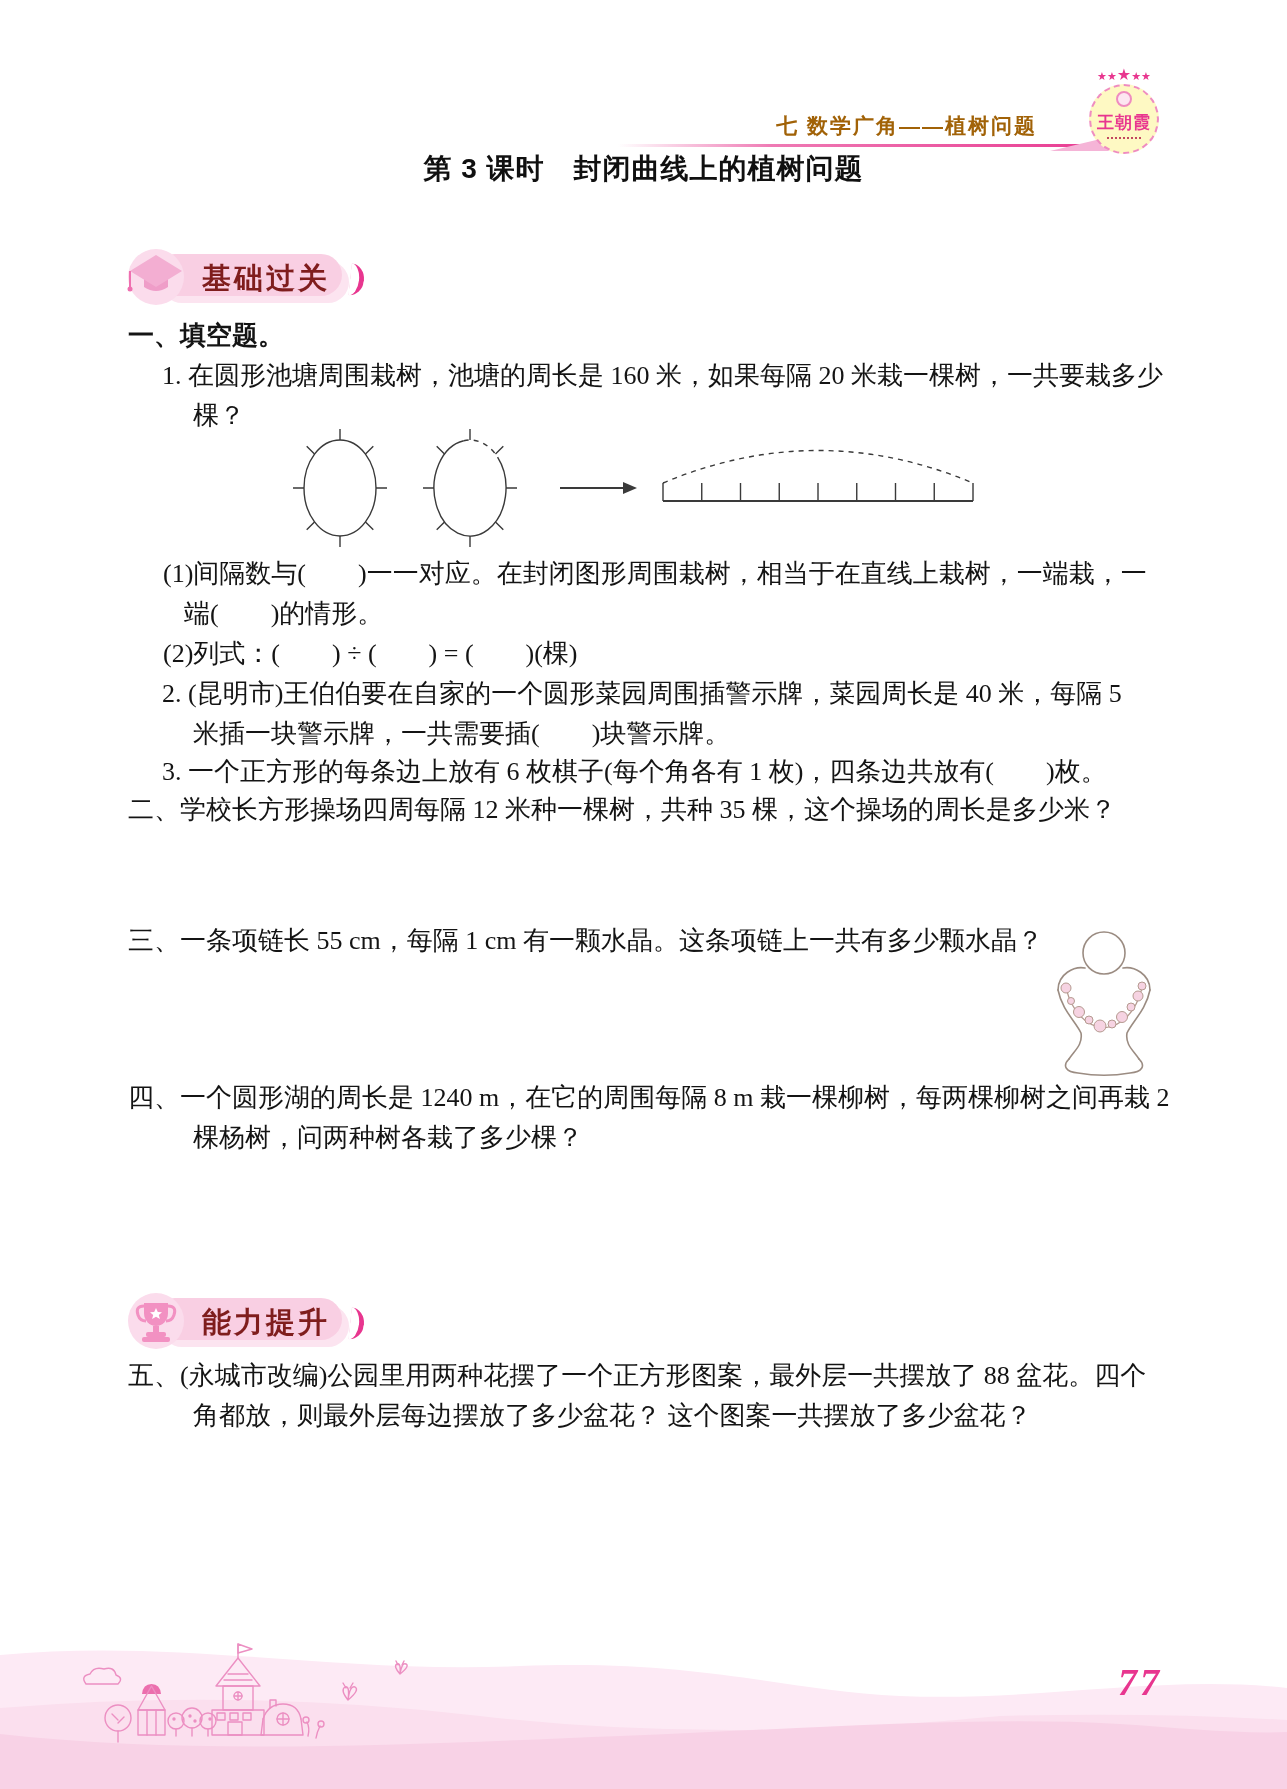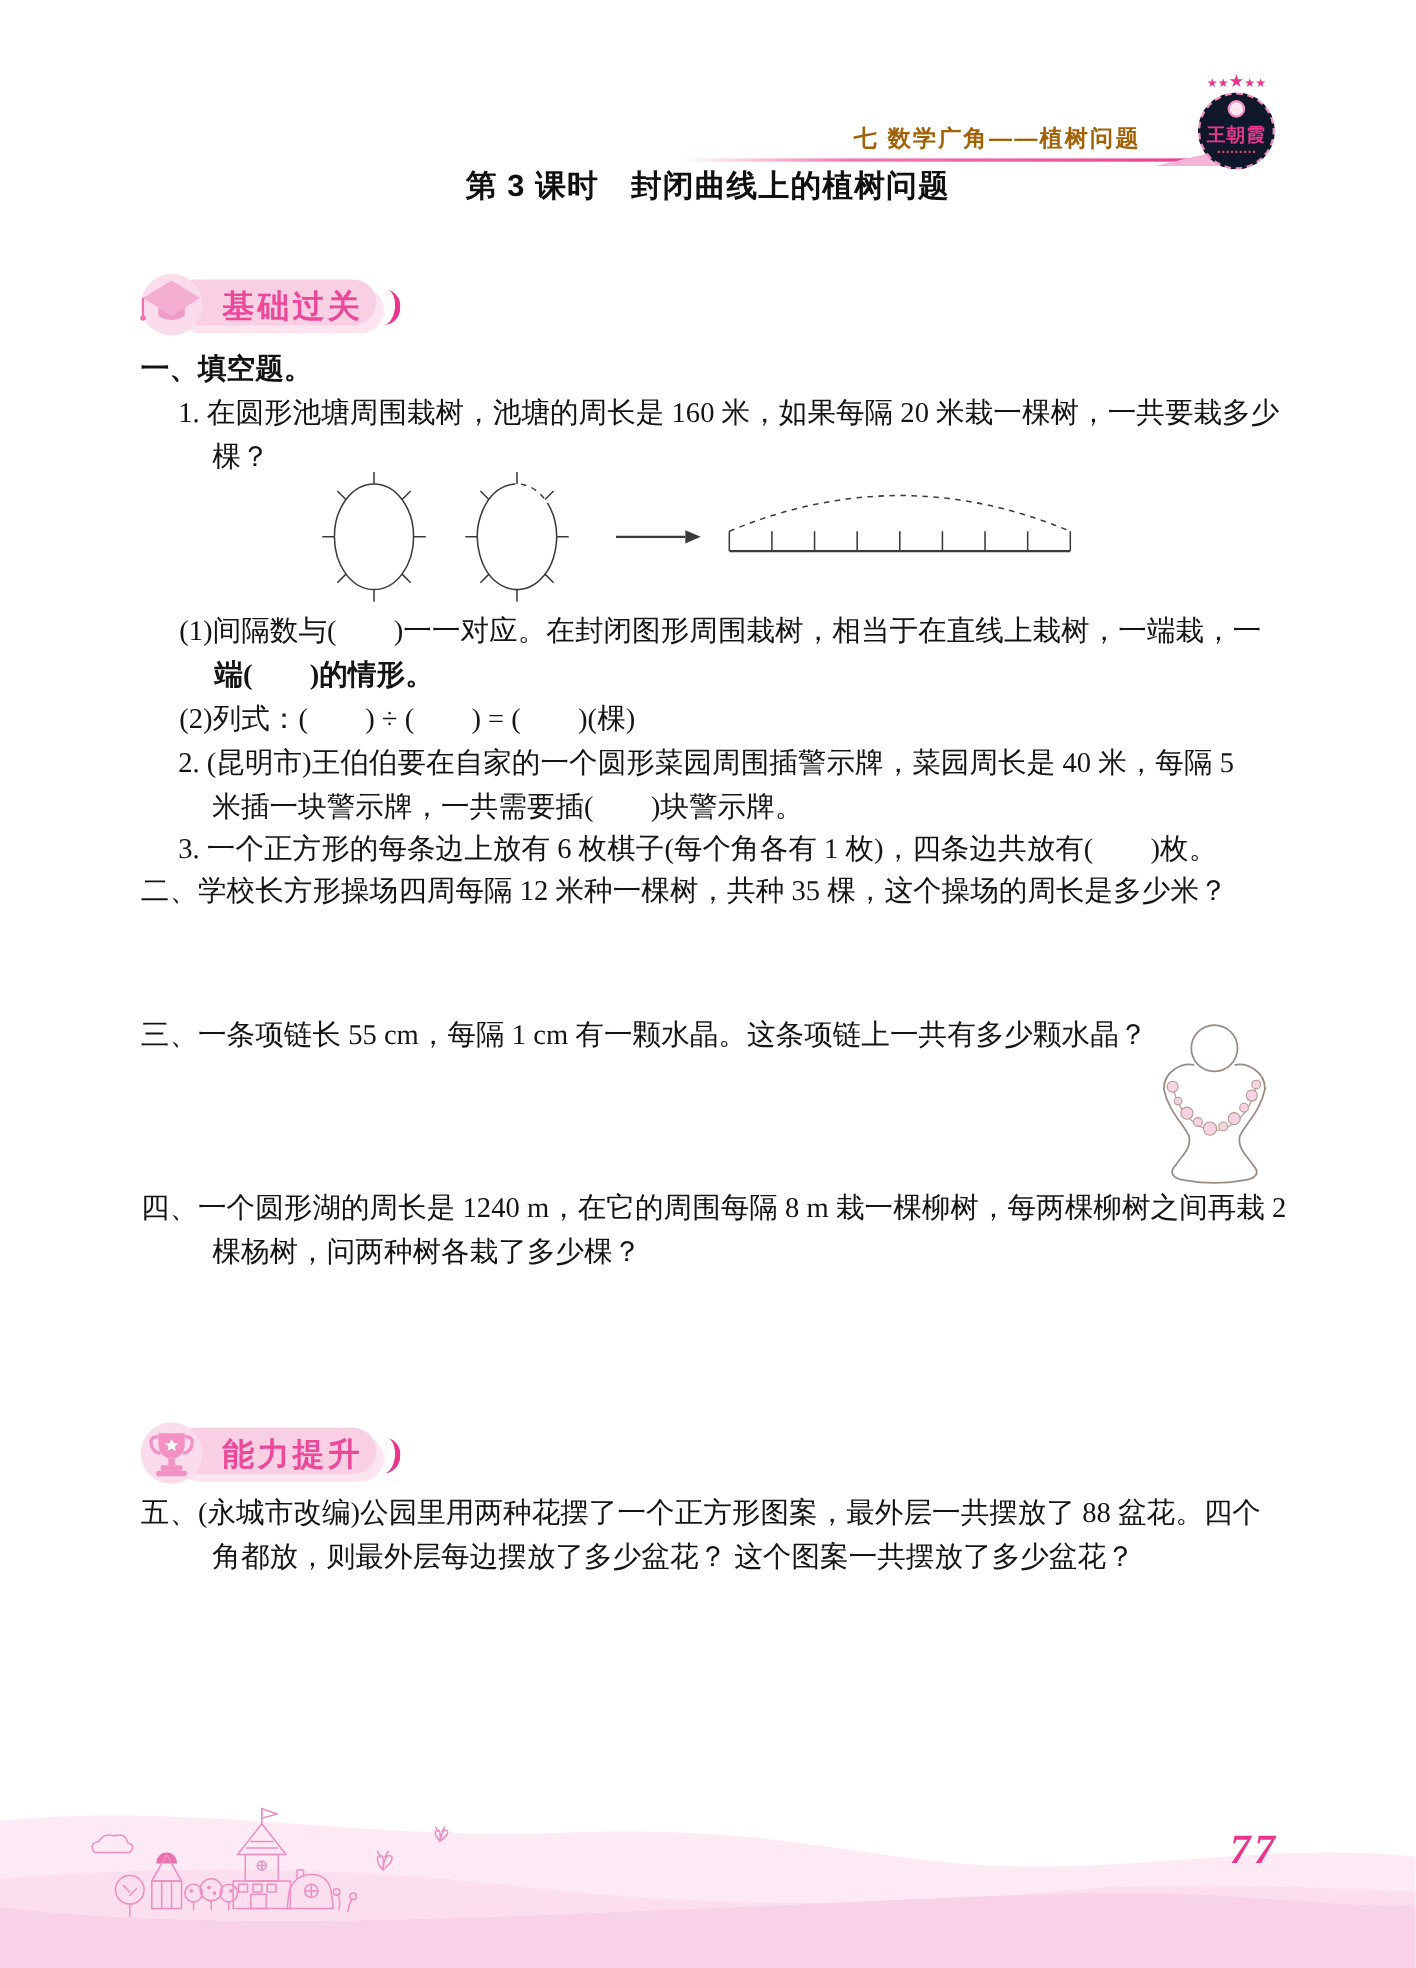--- a/index.html
+++ b/index.html
@@ -11,39 +11,39 @@
   .chapter { position:absolute; top:112px; right:250px; font-family:"Liberation Sans",sans-serif;
              font-weight:bold; font-size:21px; color:#a16207; letter-spacing:2px; white-space:nowrap; }
   .chapter-line { position:absolute; top:144px; left:618px; width:512px; height:3px;
              background:linear-gradient(90deg, rgba(238,61,150,0) 0%, #ef7ab4 30%, #e8368f 100%); }
   .chapter-flourish { position:absolute; top:130px; left:1050px; }
 
   .stamp { position:absolute; top:68px; left:1076px; width:96px; text-align:center; }
   .stamp-stars { color:#e8368f; line-height:14px; white-space:nowrap; }
   .stamp-stars .s { font-size:11px; } .stamp-stars .m { font-size:16px; }
   .stamp-circle { position:relative; width:70px; height:70px; margin:1px auto 0;
-             border:2px dashed #ef8cc0; border-radius:50%; background:#0f172a; }
+             border:2px dashed #ef8cc0; border-radius:50%; background:#fef9c3; }
   .stamp-face { position:absolute; top:5px; left:50%; transform:translateX(-50%);
              width:16px; height:16px; border:2px solid #ef8cc0; border-radius:50%; background:#fde6f1; }
   .stamp-name { position:absolute; top:25px; width:100%; font-family:"Liberation Sans",sans-serif;
              font-weight:bold; font-size:17px; color:#e8368f; letter-spacing:1px; }
   .stamp-sub { position:absolute; top:50px; left:50%; transform:translateX(-50%);
              width:34px; height:3px; border-bottom:2px dotted #c2485f; }
 
   
   .title { position:absolute; top:150px; left:0; width:100%; text-align:center;
            font-family:"Liberation Sans",sans-serif; font-weight:bold; font-size:28px;
            color:#101010; letter-spacing:1px; }
 
   
   .badge { position:absolute; width:250px; height:62px; }
   .badge-pill { position:absolute; left:28px; top:6px; width:188px; height:42px; background:#f9cfe3;
            border-radius:21px; box-shadow:7px 7px 0 #fce4f0; }
   .badge-text { position:absolute; left:76px; top:11px; font-family:Liberation Mono, monospace;
-           font-weight:bold; font-size:29px; color:#ec4899; letter-spacing:3px; white-space:nowrap; }
+           font-weight:bold; font-size:29px; color:#7f1d1d; letter-spacing:3px; white-space:nowrap; }
   .badge-icon { position:absolute; left:-2px; top:-3px; width:64px; height:64px; }
   .badge-tail { position:absolute; left:224px; top:16px; width:14px; height:32px;
            border-right:5px solid #e8368f; border-top-right-radius:14px 16px;
            border-bottom-right-radius:14px 16px; transform:rotate(6deg); }
 
   
   .line { position:absolute; font-size:26px; white-space:nowrap;text-align:right; }
   .hei  { font-family:"Liberation Sans",sans-serif; }
   .qlabel { font-family:"Liberation Sans",sans-serif; }
 
@@ -114,21 +114,21 @@
         <line x1="408" y1="73" x2="718" y2="73" stroke-width="2"></line>
         <path d="M408,55 L408,73 M446.75,55 L446.75,73 M485.5,55 L485.5,73 M524.25,55 L524.25,73
                  M563,55 L563,73 M601.75,55 L601.75,73 M640.5,55 L640.5,73 M679.25,55 L679.25,73
                  M718,55 L718,73"></path>
       </g>
       <path d="M408,55 Q563,-10 718,55" stroke-dasharray="5,5"></path>
     </g>
   </svg>
 
   <div class="line" style="left:163px; top:556px;">(1)间隔数与(　　)一一对应。在封闭图形周围栽树，相当于在直线上栽树，一端栽，一</div>
-  <div class="line" style="left:195px; top:596px;font-weight:bold;">端(　　)的情形。</div>
+  <div class="line" style="left:184px; top:596px;">端(　　)的情形。</div>
   <div class="line" style="left:163px; top:636px;">(2)列式：(　　) ÷ (　　) = (　　)(棵)</div>
   <div class="line" style="left:162px; top:676px;">2. (昆明市)王伯伯要在自家的一个圆形菜园周围插警示牌，菜园周长是 40 米，每隔 5</div>
   <div class="line" style="left:193px; top:716px;">米插一块警示牌，一共需要插(　　)块警示牌。</div>
   <div class="line" style="left:162px; top:754px;">3. 一个正方形的每条边上放有 6 枚棋子(每个角各有 1 枚)，四条边共放有(　　)枚。</div>
 
   <div class="line" style="left:128px; top:792px;"><span class="qlabel">二、</span><span>学校长方形操场四周每隔 12 米种一棵树，共种 35 棵，这个操场的周长是多少米？</span></div>
 
   <div class="line" style="left:128px; top:923px;"><span class="qlabel">三、</span><span>一条项链长 55 cm，每隔 1 cm 有一颗水晶。这条项链上一共有多少颗水晶？</span></div>
 
   <svg style="position:absolute; left:1038px; top:926px;" width="132" height="152" viewBox="0 0 132 152">

